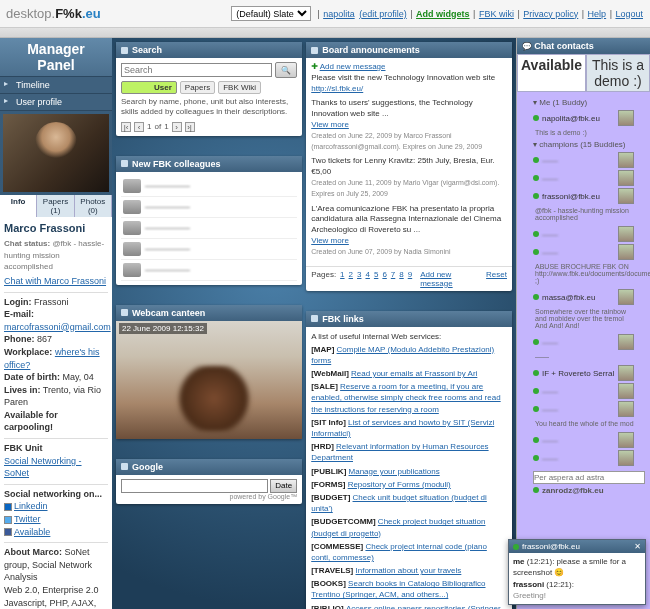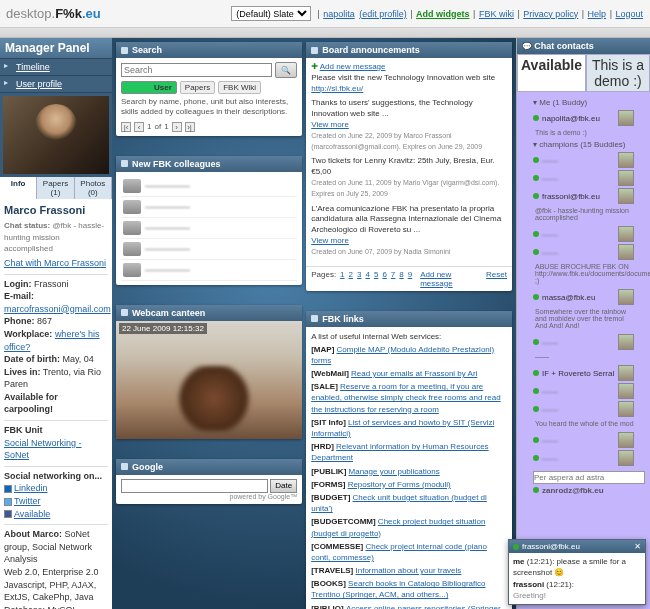--- a/index.html
+++ b/index.html
@@ -20,22 +20,22 @@
 
   .subbar { height: 10px; background: linear-gradient(#e2e2e2,#d4d4d4); border-bottom:1px solid #bbb;}
 
   
   .cols { display: flex; height: calc(609px - 32px); }
   .col-left { width: 112px; background: linear-gradient(#3b5f7d,#2a4a66); display: flex; flex-direction: column; color: #fff; }
   .col-mid  { flex: 1; background: radial-gradient(circle at 40% 40%, #4a7fa8 0%, #1e3d57 80%); padding: 4px; display: flex; gap: 4px; overflow:hidden;}
   .col-chat { width: 134px; background: #f3f3f3; border-left:1px solid #aaa; display:flex;flex-direction:column;}
 
   
-  .mpanel-head { background: linear-gradient(#6289a9,#4b6f8d); font-size:12px; font-weight:bold; padding:3px 5px; border-bottom:1px solid #2c4860;}
-  .mpanel-item { background: #3f617e; padding:3px 5px 3px 16px; font-size:9px; border-bottom:1px solid #2c4860; position:relative;text-decoration:underline;}
+  .mpanel-head { background: linear-gradient(#6289a9,#4b6f8d); font-size:14px; font-weight:bold; padding:3px 14px; border-bottom:1px solid #2c4860;text-align:center;}
+  .mpanel-item { background: #3f617e; padding:3px 5px 3px 16px; font-size:9px; border-bottom:1px solid #2c4860; position:relative;}
   .mpanel-item::before { content:"▸"; position:absolute; left:4px; top:2px; font-size:8px; color:#cfe0ee;}
   .avatar-wrap { padding: 3px; }
   .avatar { width: 100%; height: 78px; background: linear-gradient(135deg,#6c5a45 0%,#3b2c1f 60%,#1a1410 100%); position:relative; overflow:hidden;}
   .avatar::after{content:"";position:absolute;left:30%;top:10%;width:40%;height:55%;background:radial-gradient(circle at 50% 35%,#d9b896 0%,#b38a65 40%,transparent 60%);border-radius:50% 50% 45% 45%;}
   .tabs-mini { display:flex; font-size:8px; }
   .tabs-mini span { flex:1; text-align:center; background:#d9e5ee; color:#234; padding:2px 0; border-right:1px solid #aac;}
   .tabs-mini span.active { background:#fff; font-weight:bold;}
   .prof-block { background:#fff; color:#333; padding:4px; font-size:9px; line-height:1.4; flex:1;}
   .prof-block h3 { font-size:11px; color:#1f3d58; margin-bottom:2px;}
   .prof-block .status { color:#777; font-size:8px;}
@@ -47,21 +47,21 @@
   .mid-col { display:flex; flex-direction:column; gap:20px; flex:1; min-width:0;}
   .widget { background:#fff; border-radius:2px; box-shadow:0 1px 3px rgba(0,0,0,.4); display:flex;flex-direction:column; font-size:9px; color:#333;}
   .widget-head { background: linear-gradient(#5a7e9c,#3f617e); color:#fff; font-size:9px; font-weight:bold; padding:3px 5px; display:flex;align-items:center;}
   .widget-head::before{content:"";width:7px;height:7px;background:#cfe0ee;margin-right:4px;border-radius:1px;}
   .widget-body { padding:4px 5px; }
   .srch-row { display:flex; gap:3px; align-items:center; margin-bottom:3px;}
   .srch-row input[type=text]{ flex:1; height:14px; border:1px solid #888; font-size:9px; padding:0 2px;}
   .srch-row button{ height:16px; font-size:8px; padding:0 5px; background:linear-gradient(#eee,#ccc);border:1px solid #888;border-radius:2px;}
   .subtabs { display:flex; gap:3px; font-size:8px; margin-bottom:3px;}
   .subtabs span{ background:#eee;border:1px solid #bbb;padding:1px 4px;border-radius:2px;}
-  .subtabs span.active{background:#22c55e;border-color:#888;font-weight:bold;padding-left:32px;}
+  .subtabs span.active{background:#bef264;border-color:#888;font-weight:bold;padding-left:32px;}
   .hint { color:#555; font-size:8px; line-height:1.3; }
   .pager-mini { display:flex; align-items:center; gap:3px; margin-top:4px; font-size:8px; color:#555;}
   .pager-mini span.box{display:inline-block;border:1px solid #999;width:10px;height:10px;text-align:center;line-height:9px;background:#eee;}
 
   .coll-list .item { padding:3px 2px; border-bottom:1px solid #eee; display:flex;align-items:center;gap:4px;}
   .coll-list .item::before{content:"";width:18px;height:14px;background:linear-gradient(#bbb,#888);border-radius:2px;}
   .blur { filter: blur(1.2px); color:#666;}
 
   .webcam { height:118px; background:linear-gradient(#d8d4cc 0%,#c9bfae 30%,#a7866a 70%,#6d4f3a 100%); position:relative;}
   .webcam-ts { position:absolute;top:2px;left:3px;font-size:8px;color:#fff;background:rgba(0,0,0,.5);padding:1px 3px;}

